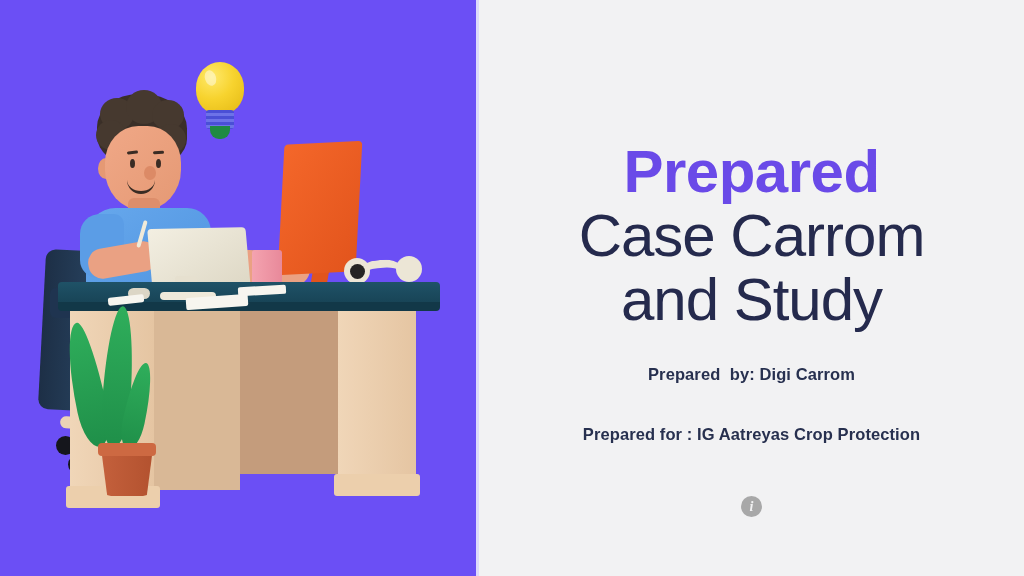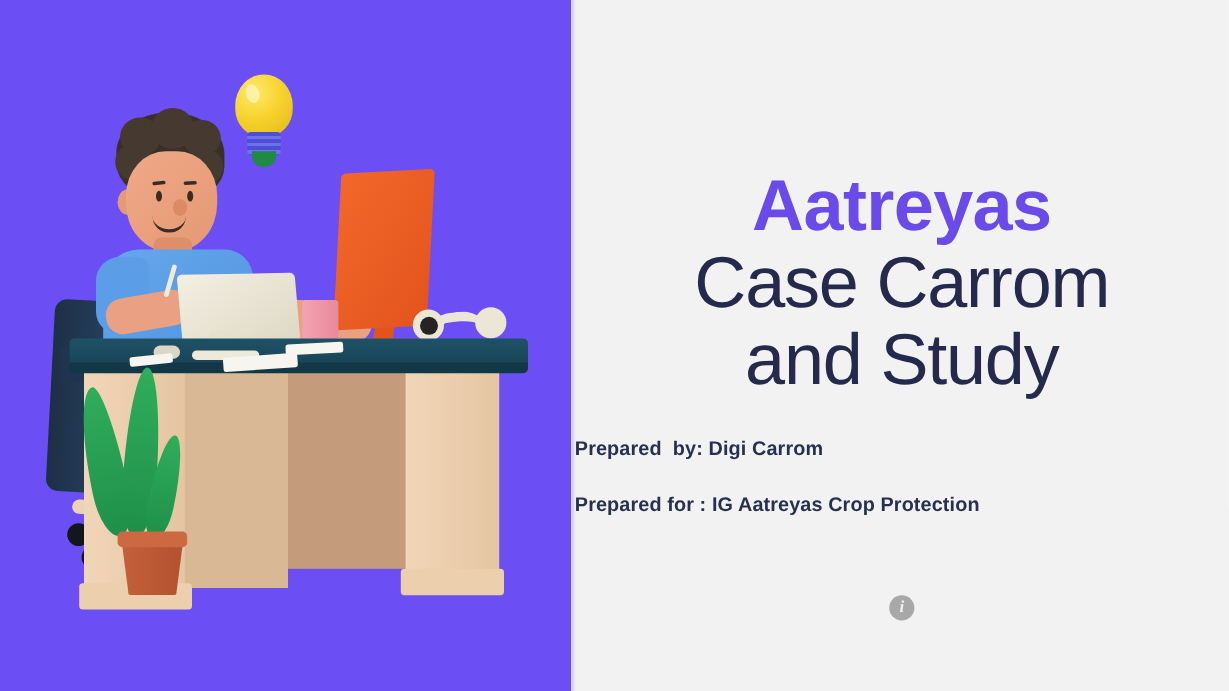--- a/index.html
+++ b/index.html
@@ -502,29 +502,30 @@
   }
   .title-line.accent {
     font-weight: 700;
     color: #6a4ae8;
     letter-spacing: -0.5px;
   }
   #subtitle-block {
     position: absolute;
     left: 0; top: 365px;
     width: 545px;
+    text-align: center;
   }
   .subtitle-line {
     font-size: 16.5px;
     font-weight: 700;
     color: #27304f;
     letter-spacing: 0.1px;
     white-space: pre;
   }
-  .subtitle-line.second { margin-top: 28px; }
+  .subtitle-line.second { margin-top: 41px; }
   #info-icon-wrap {
     position: absolute;
     left: 0; top: 496px;
     width: 545px;
     text-align: center;
   }
   .info-icon {
     display: inline-block;
     width: 21px; height: 21px;
     border-radius: 50%;
@@ -622,21 +623,21 @@
     <div class="leaf lf3"></div>
     <div class="pot"></div>
     <div class="pot-rim"></div>
   </div>
 
   <div id="panel-edge"></div>
 
   <div id="content-panel">
 
     <div id="title-block">
-      <div class="title-line accent">Aatreyas</div>
+      <div class="title-line accent">Prepared</div>
       <div class="title-line">Case Carrom</div>
       <div class="title-line">and Study</div>
     </div>
 
     <div id="subtitle-block">
       <div class="subtitle-line">Prepared  by: Digi Carrom</div>
       <div class="subtitle-line second">Prepared for : IG Aatreyas Crop Protection</div>
     </div>
 
     <div id="info-icon-wrap">

